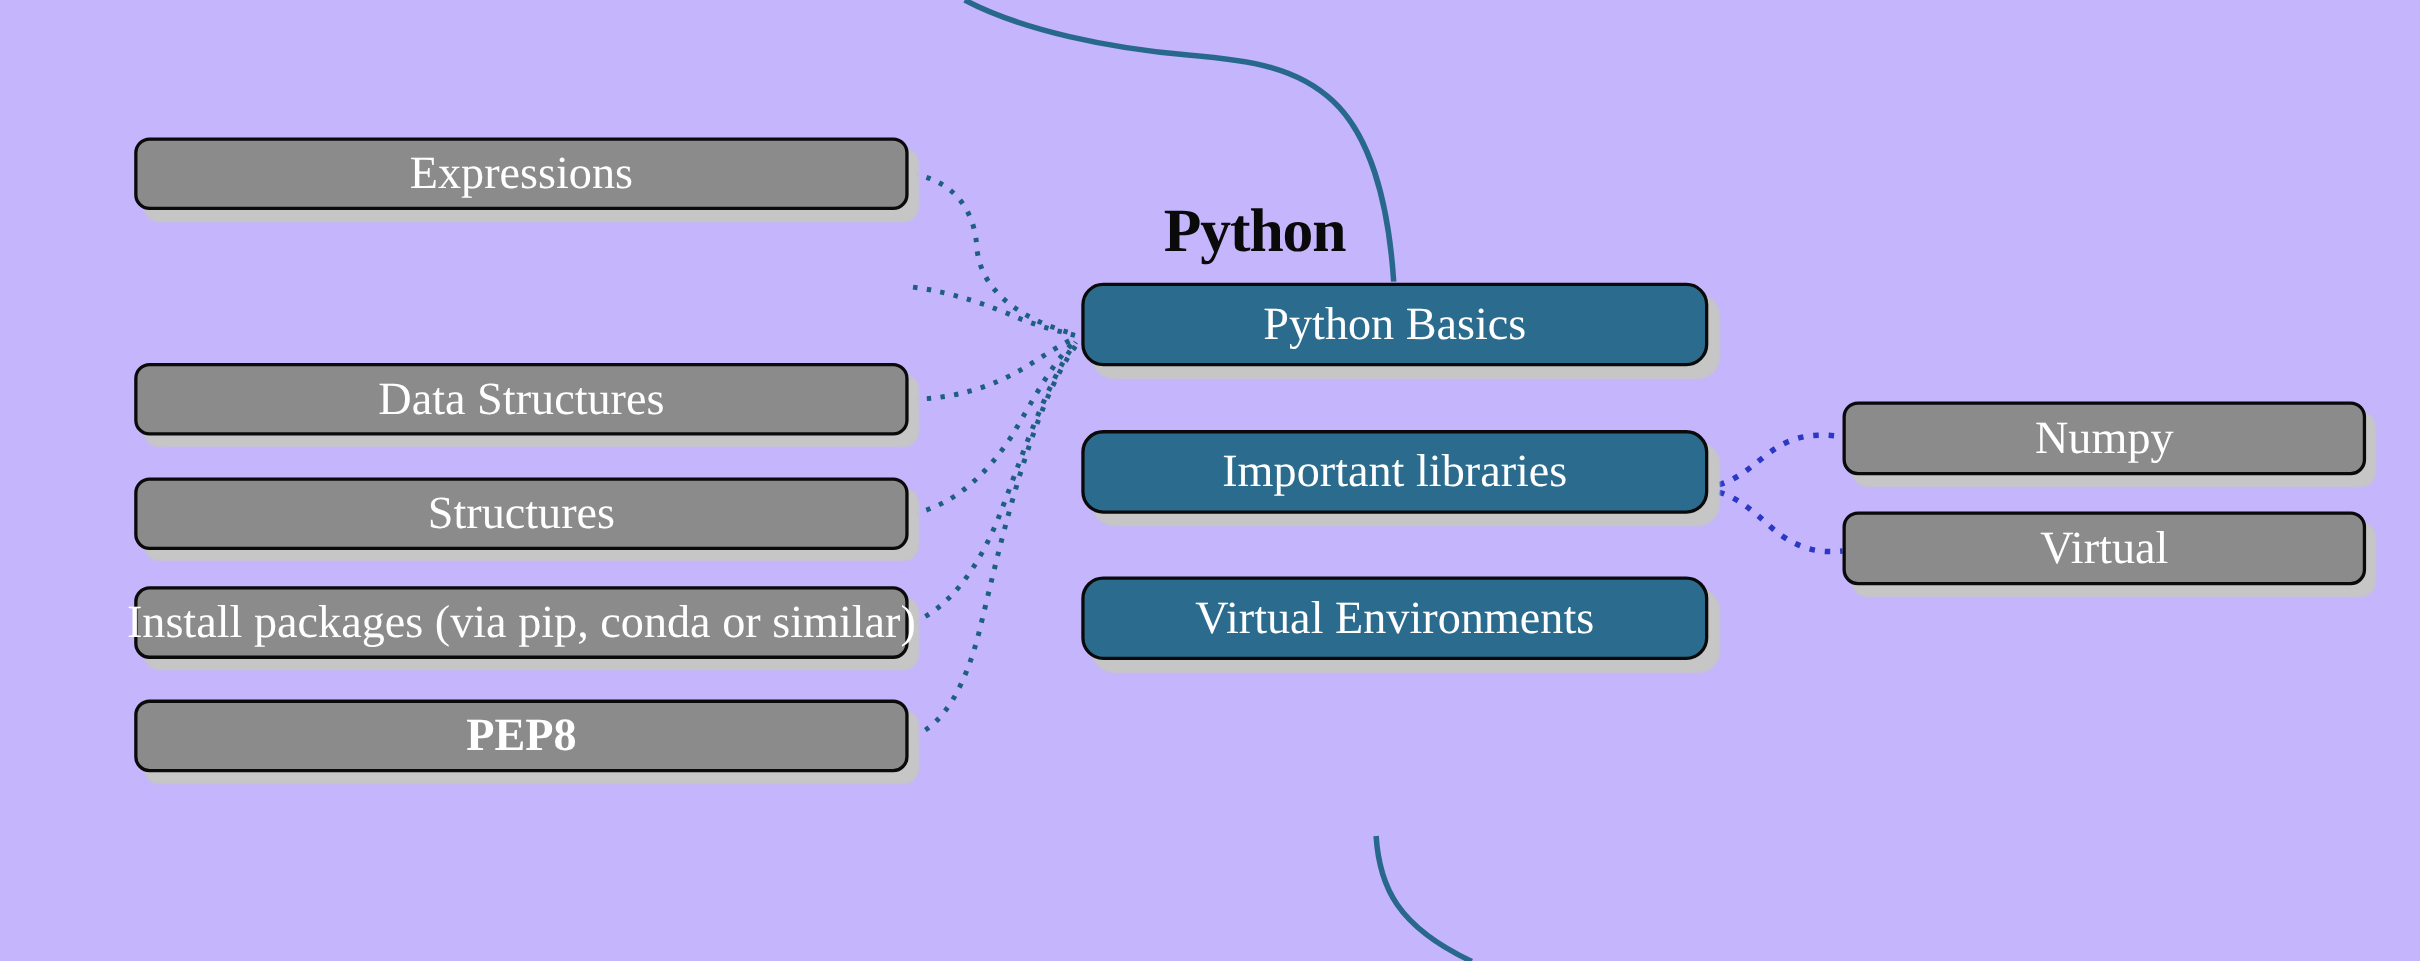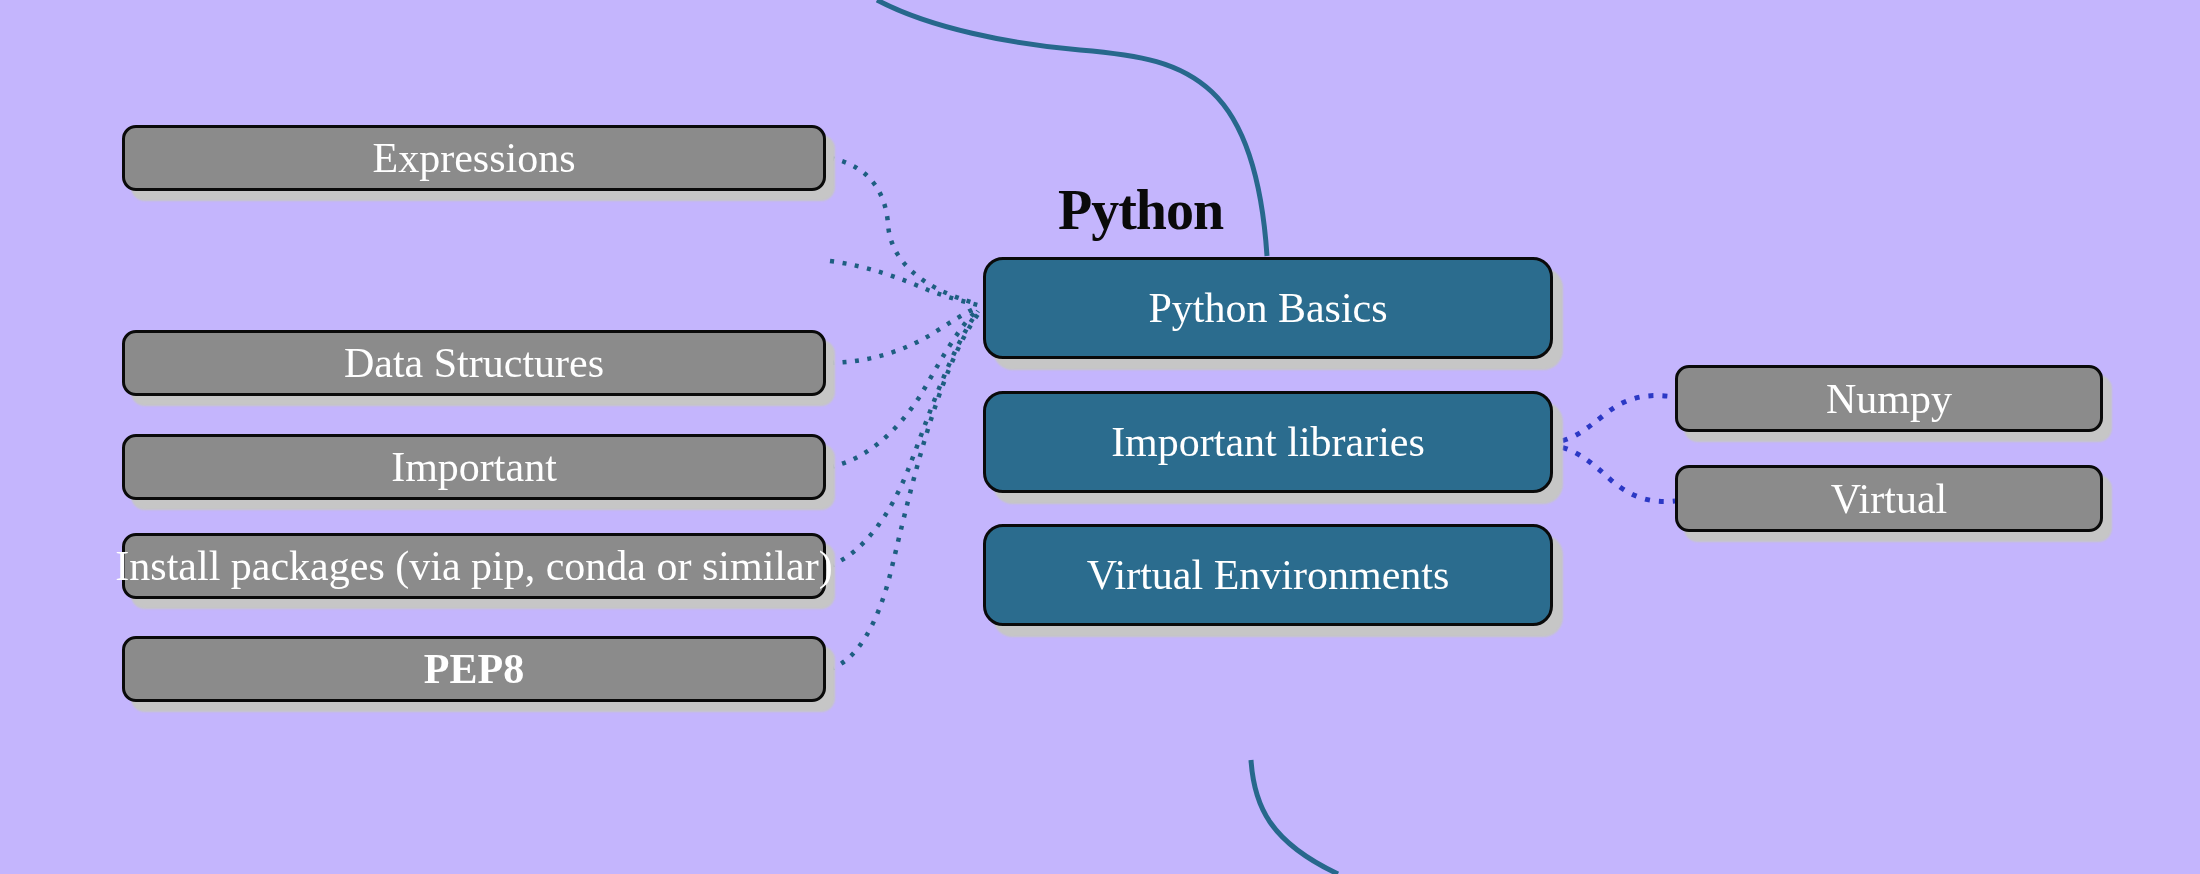--- a/index.html
+++ b/index.html
@@ -31,22 +31,22 @@
     background:#8b8b8b;
     border-radius:14px;
     box-shadow:9px 10px 2px #c6c6c6;
   }
   .blue{
     background:#2b6c8e;
     border-radius:20px;
     box-shadow:10px 11px 2px #c6c6c6;
   }
   .left-node{left:122px;width:704px;height:66px;}
-  .center-node{left:983px;width:570px;height:102px;}
-  .right-node{left:1675px;width:428px;height:67px;}
+  .center-node{left:983px;width:570px;height:76px;}
+  .right-node{left:1675px;width:476px;height:67px;}
   .bold{font-weight:bold;}
   .title{
     position:absolute;
     left:1058px;top:182px;
     display:flex;gap:52px;
     font-size:56px;line-height:1;
     font-weight:bold;color:#0a0a0a;
     letter-spacing:-1px;
     z-index:3;
     white-space:nowrap;
@@ -77,21 +77,21 @@
     <span>Python</span>
   </div>
 
   <div class="node gray left-node" style="top:125px">
     <div class="label-clip">Expressions</div>
   </div>
   <div class="node gray left-node" style="top:330px">
     <div class="label-clip">Data Structures</div>
   </div>
   <div class="node gray left-node" style="top:434px">
-    <div class="label-clip">Important</div>
+    <div class="label-clip">Structures</div>
   </div>
   <div class="node gray left-node" style="top:533px">
     <div class="label-clip">Install packages (via pip, conda or similar)</div>
   </div>
   <div class="node gray left-node" style="top:636px">
     <div class="label-clip">
         <span class="bold">PEP8</span>
       </div>
   </div>
 

